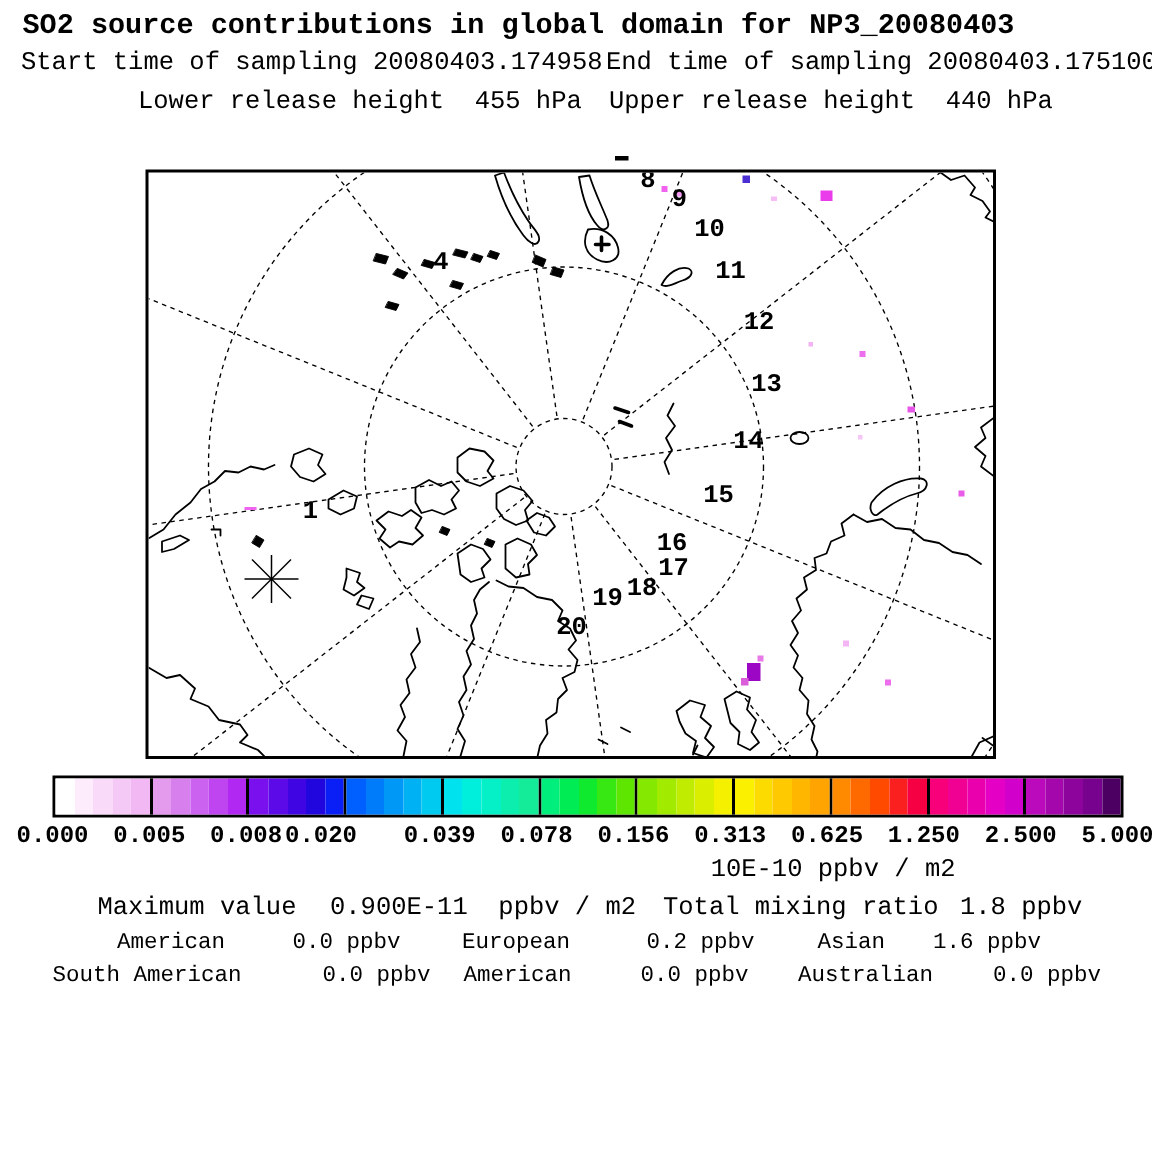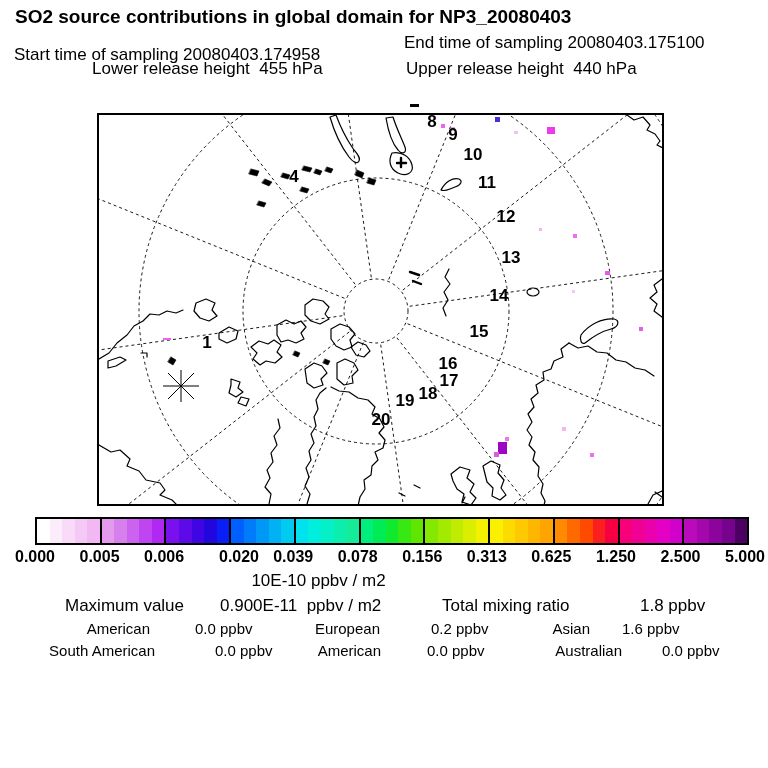--- a/index.html
+++ b/index.html
@@ -1,17 +1,17 @@
 <!DOCTYPE html>
 <html><head>
 <meta charset="utf-8">
 <style>
   html,body{margin:0;padding:0;}
   .page{position:relative;width:768px;height:768px;background:#ffffff;overflow:hidden;
-        font-family:Liberation Sans, sans-serif;color:#000;}
+        font-family:Liberation Mono, monospace;color:#000;}
   .abs{position:absolute;white-space:pre;}
   .h-title{font-size:19px;font-weight:bold;}
   .h-line{font-size:17px;}
   .center-line{left:0;width:768px;text-align:center;}
   
   .map-frame{position:absolute;left:97px;top:113px;width:567px;height:393px;
              border:2px solid #000;box-sizing:border-box;overflow:hidden;background:#fff;}
   .map-frame svg{position:absolute;left:0;top:0;}
   #graticule circle,#graticule line{fill:none;stroke:#000;stroke-width:0.9;stroke-dasharray:3 3;}
   .coast path,.coast ellipse{fill:none;stroke:#000;stroke-width:1.2;stroke-linejoin:round;stroke-linecap:round;}
@@ -22,33 +22,33 @@
   .trace-dot{position:absolute;}
   .map-top-dash{position:absolute;left:410px;top:104px;width:9px;height:3px;background:#000;}
   
   .colorbar{position:absolute;left:35px;top:517px;width:710px;height:24px;border:2px solid #000;
             display:flex;box-sizing:content-box;}
   .cb-seg{flex:1;display:flex;border-right:2px solid #000;}
   .cb-seg:last-child{border-right:none;}
   .cb-stripe{flex:1;}
   .cb-ticks{position:absolute;left:35px;top:548px;width:710px;height:18px;}
   .cb-tick{position:absolute;transform:translateX(-50%);font-size:16px;font-weight:bold;white-space:pre;}
-  .cb-unit{position:absolute;top:571px;left:0;width:637px;text-align:center;font-size:17px;}
+  .cb-unit{position:absolute;top:571px;left:0;width:637px;text-align:right;font-size:17px;}
   
   .s1{font-size:17px;}
   .s2{font-size:15px;}
   .ra{text-align:right;display:inline-block;}
 </style>
 </head>
 <body>
 
 <div class="page">
 
   <div class="abs h-title" style="left:15px;top:6px;">SO2 source contributions in global domain for NP3_20080403</div>
-  <div class="abs h-line" style="left:14px;top:33px;margin-top:12px;">Start time of sampling 20080403.174958</div>
+  <div class="abs h-line" style="left:14px;top:33px;">Start time of sampling 20080403.174958</div>
   <div class="abs h-line" style="left:404px;top:33px;">End time of sampling 20080403.175100</div>
   <div class="abs h-line" style="left:92px;top:59px;">Lower release height  455 hPa</div>
   <div class="abs h-line" style="left:406px;top:59px;">Upper release height  440 hPa</div>
 
   <div class="map-top-dash"></div>
 
   <div class="map-frame">
     <svg width="563" height="389" viewBox="0 0 563 389">
       <g id="graticule">
           <circle cx="277" cy="196" r="32"></circle>
@@ -251,22 +251,22 @@
         <div class="cb-stripe" style="background: rgb(187, 10, 187);"></div>
         <div class="cb-stripe" style="background: rgb(164, 7, 172);"></div>
         <div class="cb-stripe" style="background: rgb(141, 4, 157);"></div>
         <div class="cb-stripe" style="background: rgb(118, 2, 141);"></div>
         <div class="cb-stripe" style="background: rgb(76, 0, 97);"></div>
       </div>
     </div>
   <div class="cb-ticks">
       <span class="cb-tick" style="left: 0px;">0.000</span>
       <span class="cb-tick" style="left: 64.5455px;">0.005</span>
-      <span class="cb-tick" style="left: 129.091px;">0.006</span>
-      <span class="cb-tick" style="left: 204px;">0.020</span>
+      <span class="cb-tick" style="left: 129.091px;">0.008</span>
+      <span class="cb-tick" style="left: 179px;">0.020</span>
       <span class="cb-tick" style="left: 258.182px;">0.039</span>
       <span class="cb-tick" style="left: 322.727px;">0.078</span>
       <span class="cb-tick" style="left: 387.273px;">0.156</span>
       <span class="cb-tick" style="left: 451.818px;">0.313</span>
       <span class="cb-tick" style="left: 516.364px;">0.625</span>
       <span class="cb-tick" style="left: 580.909px;">1.250</span>
       <span class="cb-tick" style="left: 645.455px;">2.500</span>
       <span class="cb-tick" style="left: 710px; text-align: center;">5.000</span>
     </div>
   <div class="cb-unit">10E-10 ppbv / m2</div>

